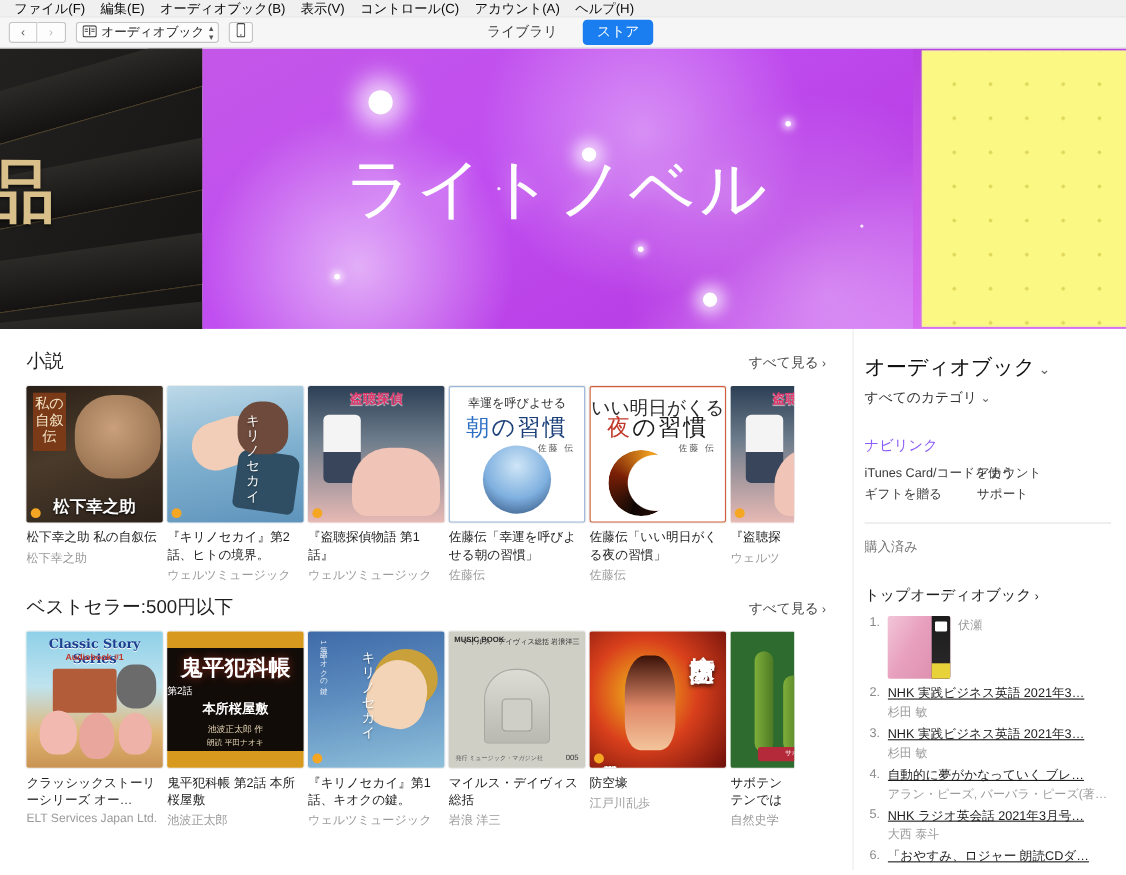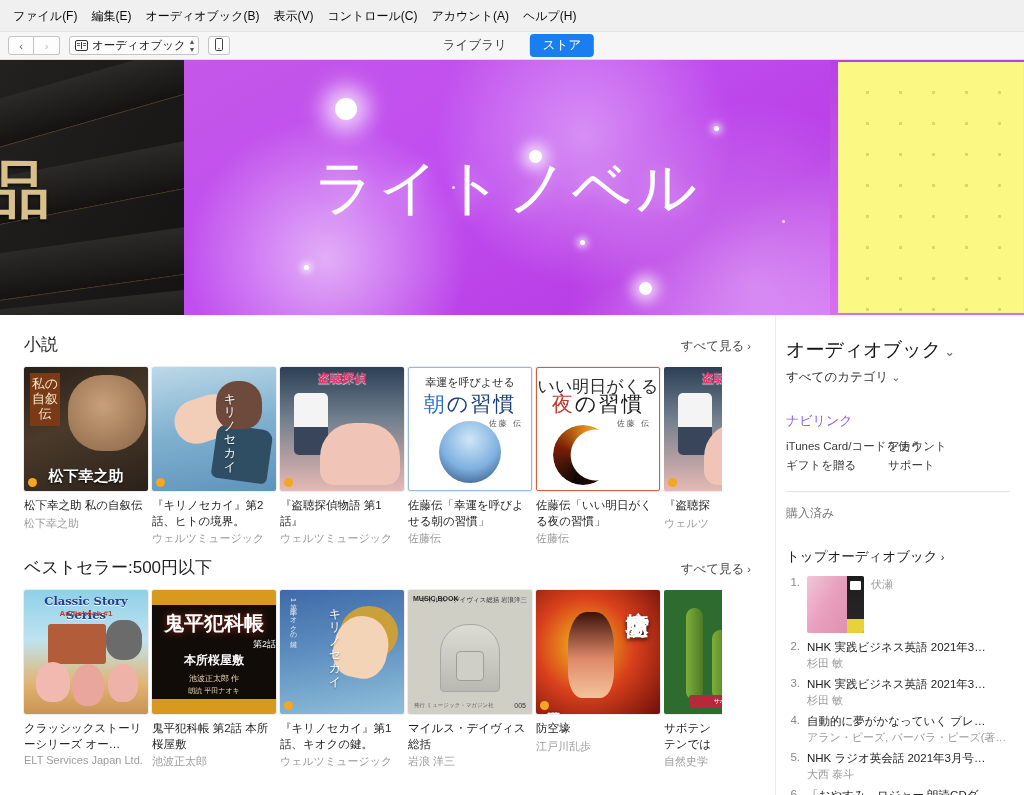--- a/index.html
+++ b/index.html
@@ -5,21 +5,21 @@
   * { box-sizing: border-box; margin: 0; padding: 0; }
   html, body {
     width: 1024px; height: 795px;
     background: #ffffff;
     font-family: "Liberation Sans", "DejaVu Sans", sans-serif;
     overflow: hidden;
   }
 
   
   .menubar {
-    height: 32px; background: #f0f0f0;
+    height: 16px; background: #f0f0f0;
     display: flex; align-items: center;
     padding-left: 6px; gap: 0px;
     border-bottom: 1px solid #e3e3e3;
   }
   .menu-item {
     font-size: 12px; color: #0a0a0a;
     padding: 0 7px; line-height: 20px;
     white-space: nowrap; cursor: default;
   }
 
@@ -237,21 +237,21 @@
   .cv-classic .p1 { left:12px; bottom:12px; width:34px; height:40px; }
   .cv-classic .p2 { left:48px; bottom:8px;  width:32px; height:42px; background:#e9a69d; }
   .cv-classic .p3 { right:10px; bottom:12px; width:30px; height:38px; background:#efb2a8; }
   .cv-classic .wolf { position:absolute; right:6px; top:30px; width:36px; height:40px;
       border-radius:42%; background:#6b6b6b; }
 
   .cv-onihei { background: linear-gradient(180deg,#d79a1e 0%,#d79a1e 12%,#120c08 12%,#120c08 88%,#d79a1e 88%,#d79a1e 100%); }
   .cv-onihei .t1 { position:absolute; left:0; right:0; top:20px; text-align:center;
       color:#fff; font-size:20px; font-weight:700; font-family:"DejaVu Serif",serif;
       text-shadow:0 0 8px rgba(220,60,40,.6); }
-  .cv-onihei .t2 { position:absolute; left:0; right:0; top:48px; text-align:right;
+  .cv-onihei .t2 { position:absolute; left:0; right:15px; top:48px; text-align:left;
       color:#fff; font-size:9px; }
   .cv-onihei .t3 { position:absolute; left:0; right:0; top:62px; text-align:center;
       color:#fff; font-size:12px; font-weight:700; font-family:"DejaVu Serif",serif; }
   .cv-onihei .t4 { position:absolute; left:0; right:0; top:83px; text-align:center;
       color:#e8d9b8; font-size:8px; }
   .cv-onihei .t5 { position:absolute; left:0; right:0; top:96px; text-align:center;
       color:#e8d9b8; font-size:7px; }
 
   .cv-kiri1 { background: linear-gradient(170deg,#3f6aa8 0%,#5d8dbf 45%,#8fc0da 100%); }
   .cv-kiri1 .girl { position:absolute; right:16px; top:26px; width:54px; height:62px;
@@ -332,21 +332,21 @@
   .top-thumb .band:after { content:""; position:absolute; left:3px; top:5px;
       width:11px; height:9px; background:#fff; border-radius:1px; }
   .top-thumb .yel { position:absolute; right:0; bottom:0; width:17px; height:14px;
       background:#e8d23a; }
   .top-body { min-width: 0; flex: 1; }
   .top-title {
     font-size: 11.5px; color: #1d1d1f; line-height: 1.3;
     display:-webkit-box; -webkit-line-clamp:2; -webkit-box-orient:vertical;
     overflow:hidden; word-break:break-all;
   }
-  .top-title.one { -webkit-line-clamp: 1; white-space: nowrap; }
+  .top-title.one { -webkit-line-clamp: 1; white-space: nowrap; text-decoration: underline; }
   .top-artist {
     font-size: 11px; color: #9b9b9b; margin-top: 1px;
     white-space: nowrap; overflow: hidden; text-overflow: ellipsis;
   }
   .top-item.compact { margin-bottom: 6px; }
 </style>
 </head>
 <body>
 
 <div class="menubar">

